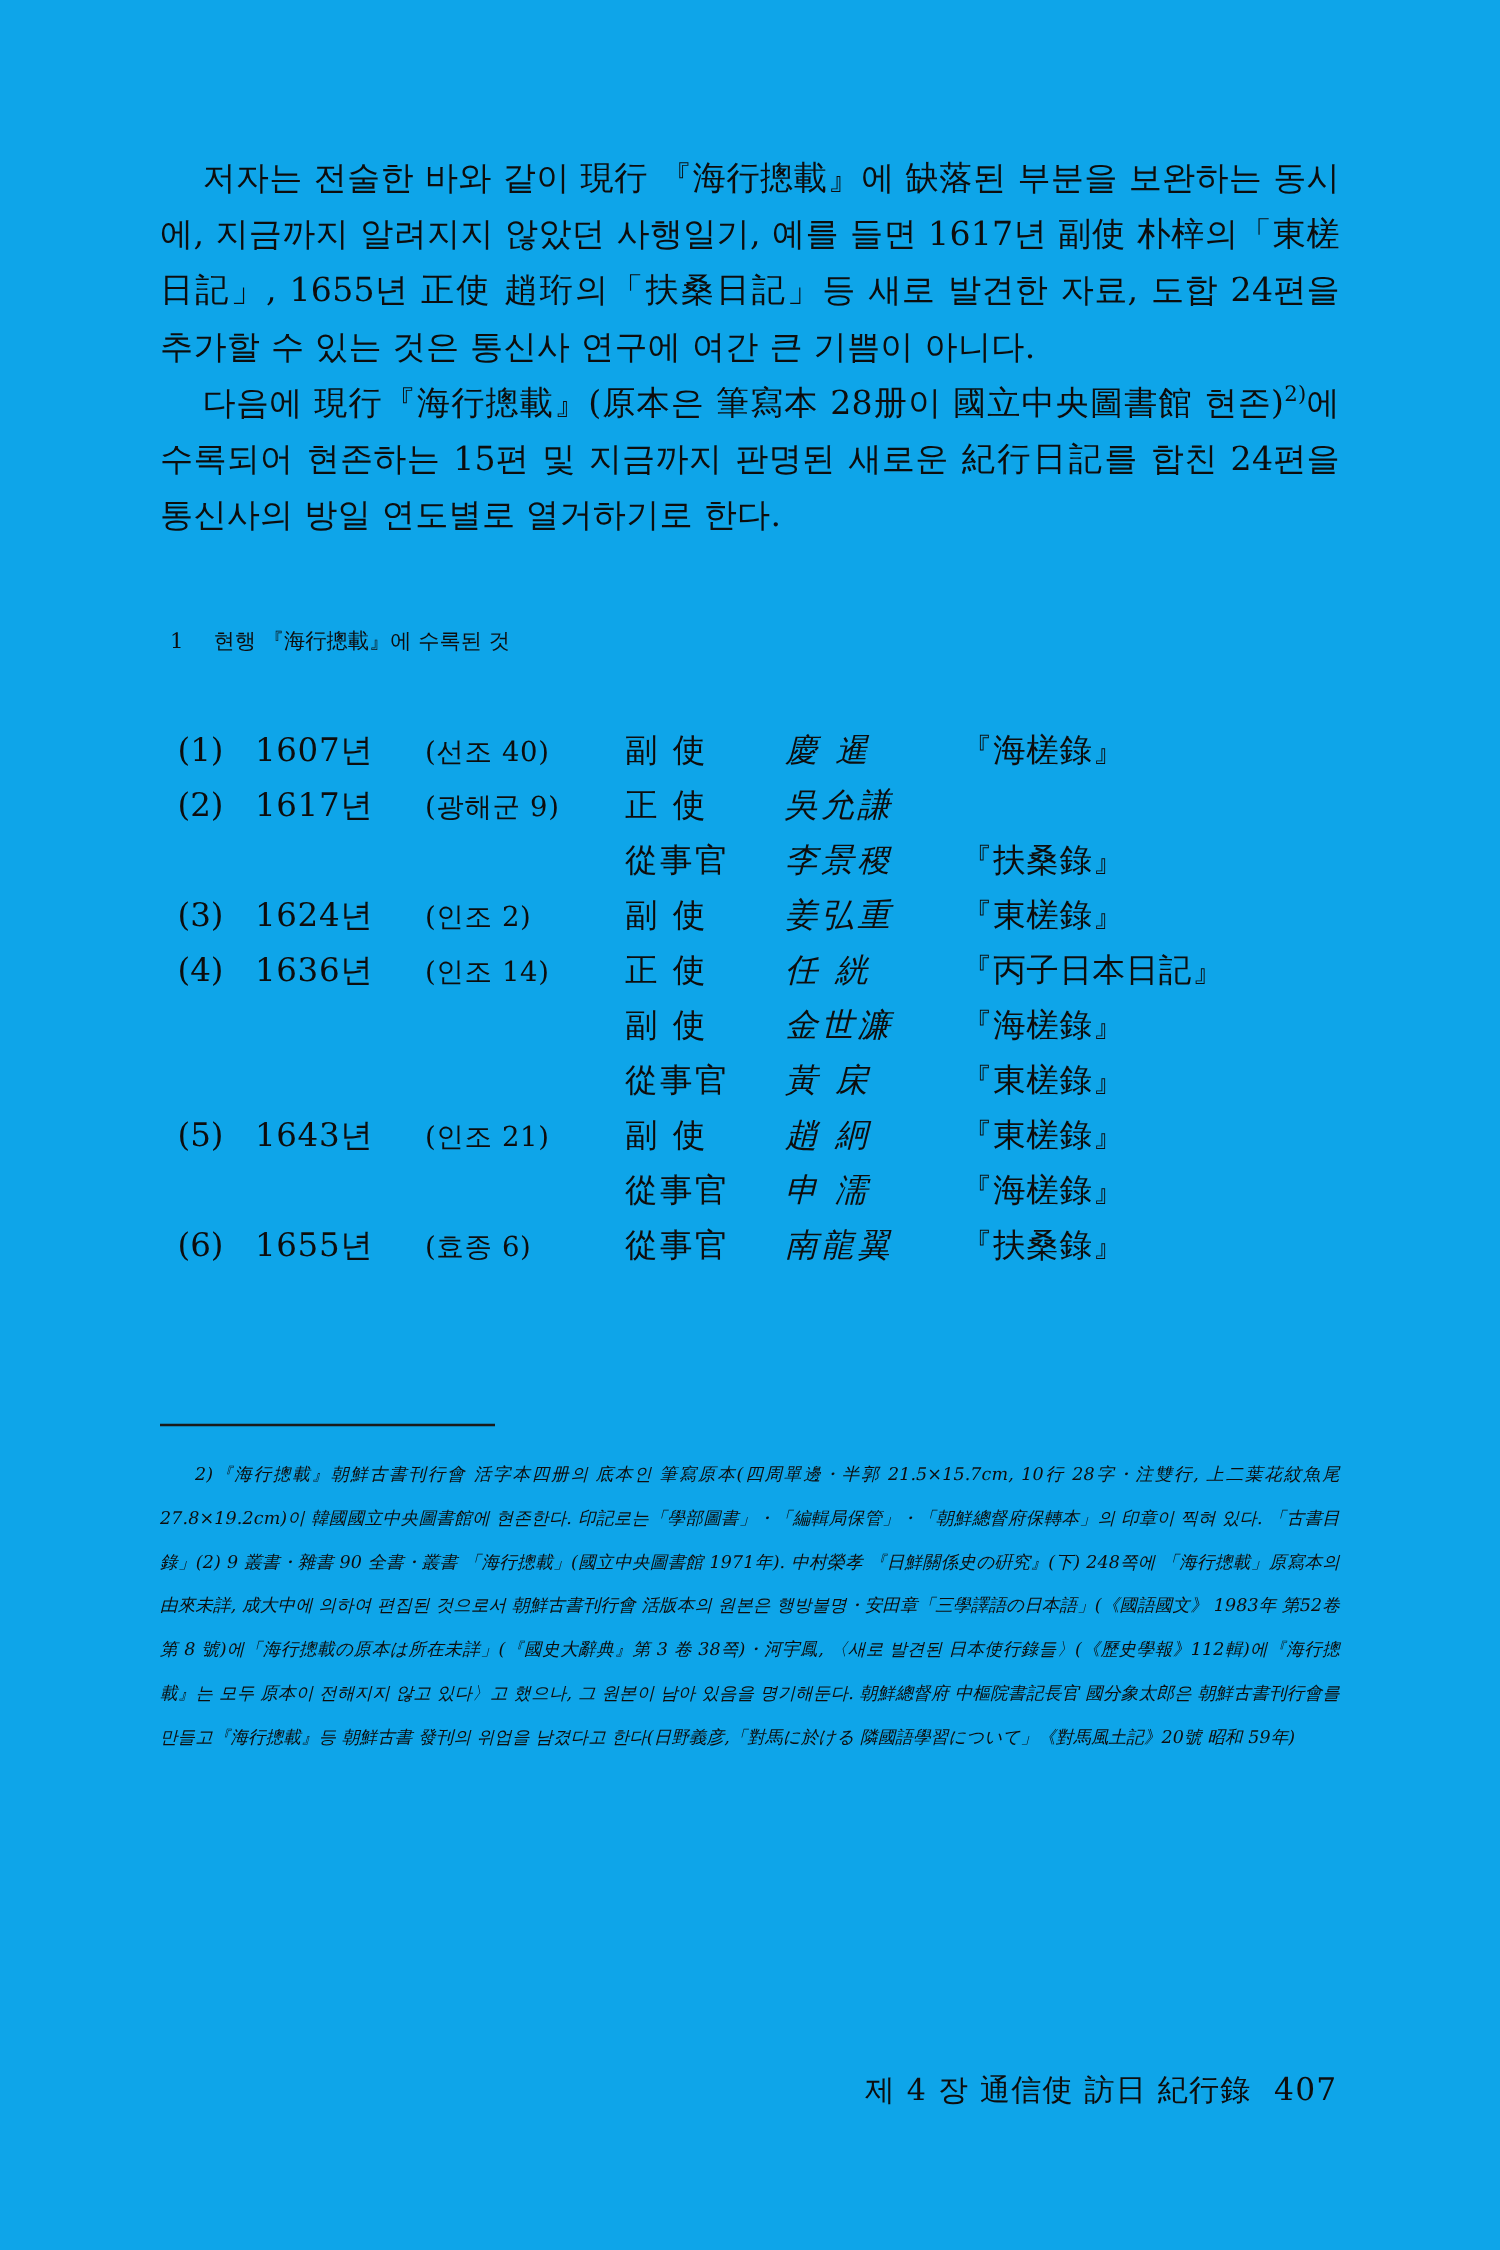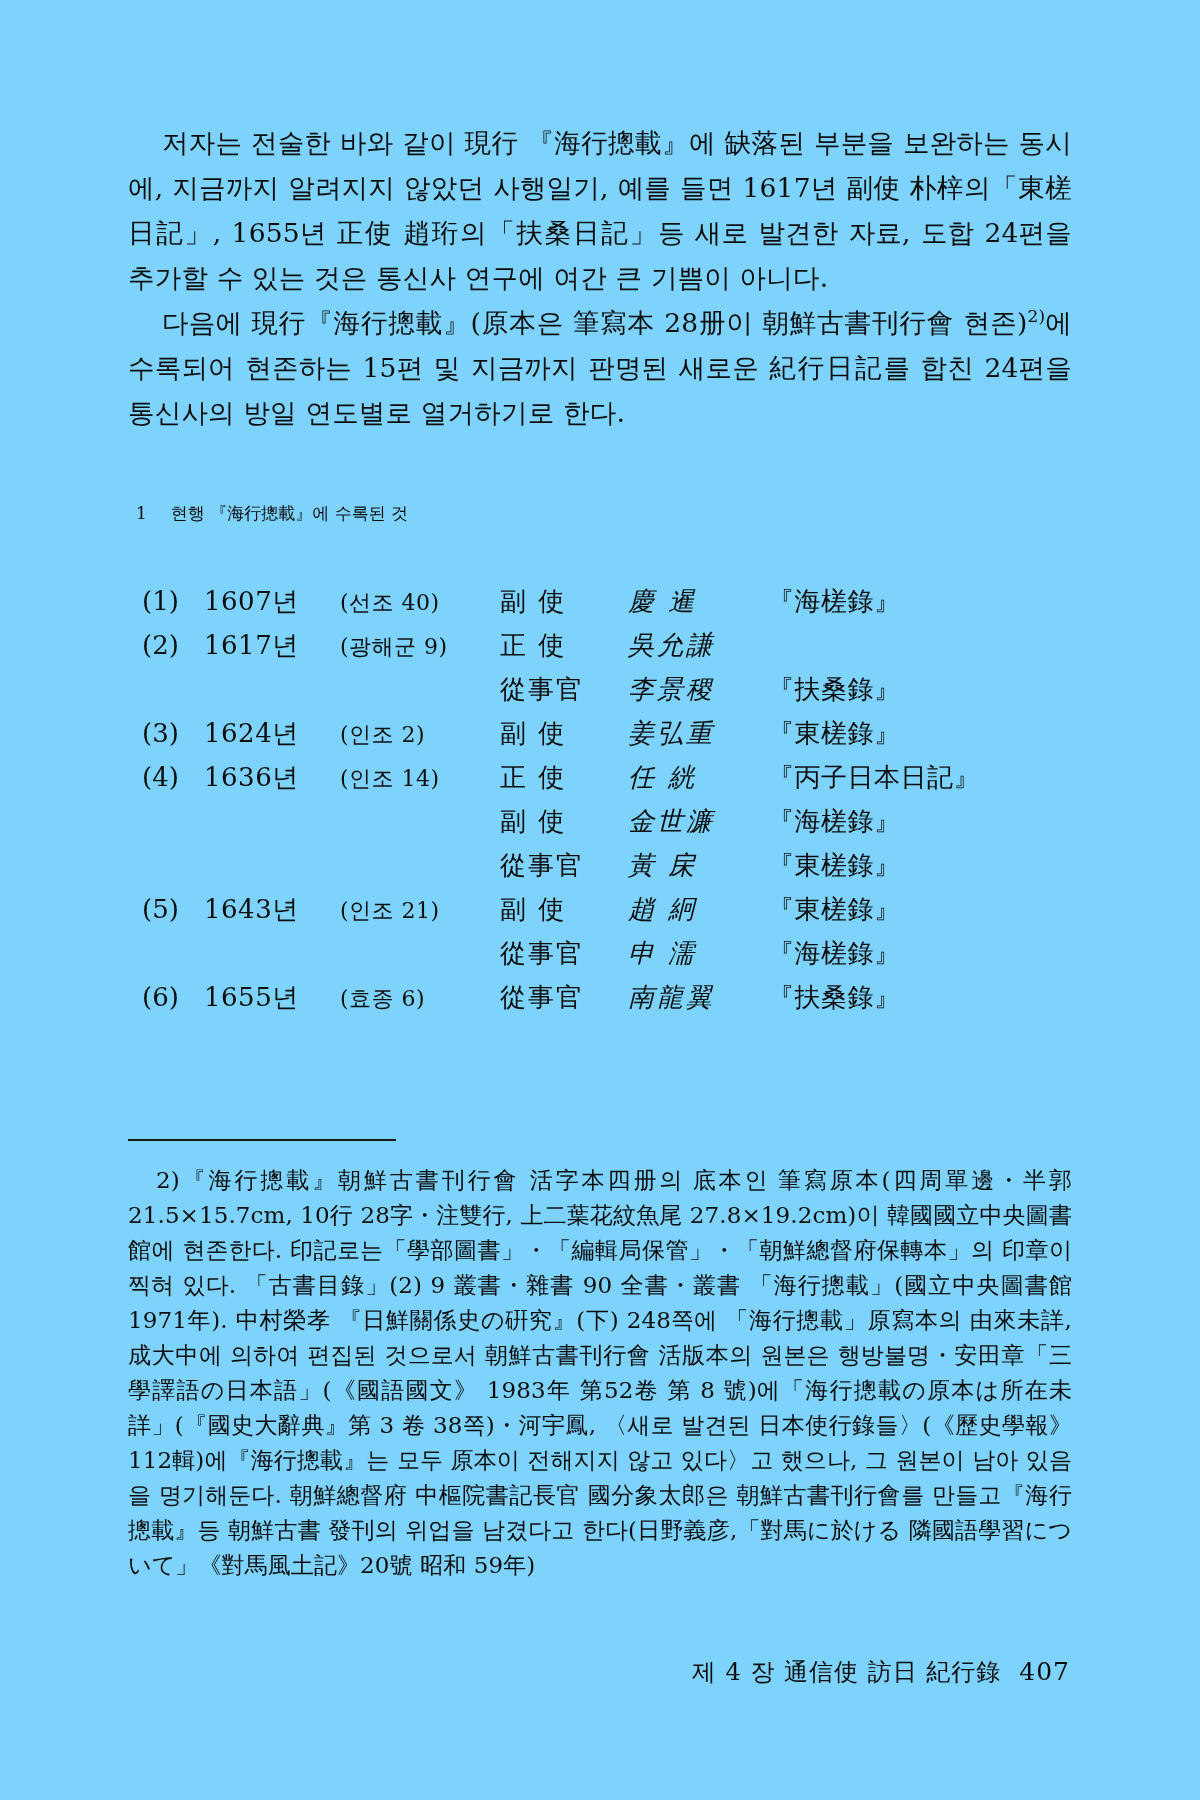--- a/index.html
+++ b/index.html
@@ -12,21 +12,21 @@
     height: 1800px;
     position: relative;
     font-family: "Liberation Serif", "DejaVu Serif", serif;
     color: #0d0d0d;
   }
   .page {
     position: absolute;
     left: 0; top: 0;
     width: 1200px;
     height: 1800px;
-    background: #7dd3fc;
+    background: #0ea5e9;
     overflow: hidden;
   }
   .content {
     position: absolute;
     left: 128px;
     top: 120px;
     width: 944px;
   }
   p.body-par {
     margin: 0 0 0 0;
@@ -106,26 +106,27 @@
   }
   .fn-rule {
     margin-top: 120px;
     margin-left: 0px;
     width: 268px;
     height: 0;
     border-top: 2px solid #1a1a1a;
   }
   .footnote {
     margin-top: 22px;
-    font-size: 23px;
+    font-size: 14px;
     line-height: 35px;
     text-align: justify;
     text-justify: inter-character;
     text-indent: 28px;
     letter-spacing: 0.1px;
+    font-style: italic;
   }
   .page-footer {
     position: absolute;
     right: 130px;
     bottom: 112px;
     font-size: 24px;
     letter-spacing: 1px;
   }
   .page-footer .pnum {
     margin-left: 18px;
@@ -134,21 +135,21 @@
 </style>
 </head>
 <body>
 
 <div class="page">
   <div class="content">
 
     <p class="body-par han">저자는 전술한 바와 같이 現行 『海行摠載』에  缺落된  부분을  보완하는 동시에,  지금까지  알려지지  않았던  사행일기,  예를  들면  1617년  副使  朴梓의「東槎日記」,  1655년  正使  趙珩의「扶桑日記」등  새로  발견한  자료,  도합  24편을  추가할  수  있는  것은  통신사  연구에  여간  큰  기쁨이  아니다.</p>
 
     <p class="body-par han" style="margin-top:0;">
-      <span>다음에  現行『海行摠載』(原本은 筆寫本 28册이 朝鮮古書刊行會 현존)</span><sup class="fn">2)</sup><span>에  수록되어  현존하는 15편  및 지금까지  판명된  새로운  紀行日記를  합친 24편을  통신사의  방일  연도별로  열거하기로  한다.</span>
+      <span>다음에  現行『海行摠載』(原本은 筆寫本 28册이 國立中央圖書館 현존)</span><sup class="fn">2)</sup><span>에  수록되어  현존하는 15편  및 지금까지  판명된  새로운  紀行日記를  합친 24편을  통신사의  방일  연도별로  열거하기로  한다.</span>
     </p>
 
     <div class="section-title han">
       <span class="num">1</span><span>현행 『海行摠載』에  수록된  것</span>
     </div>
 
     <div class="entry-list han">
       <div class="entry-row">
         <span class="idx">(1)</span>
         <span class="year">1607년</span>

